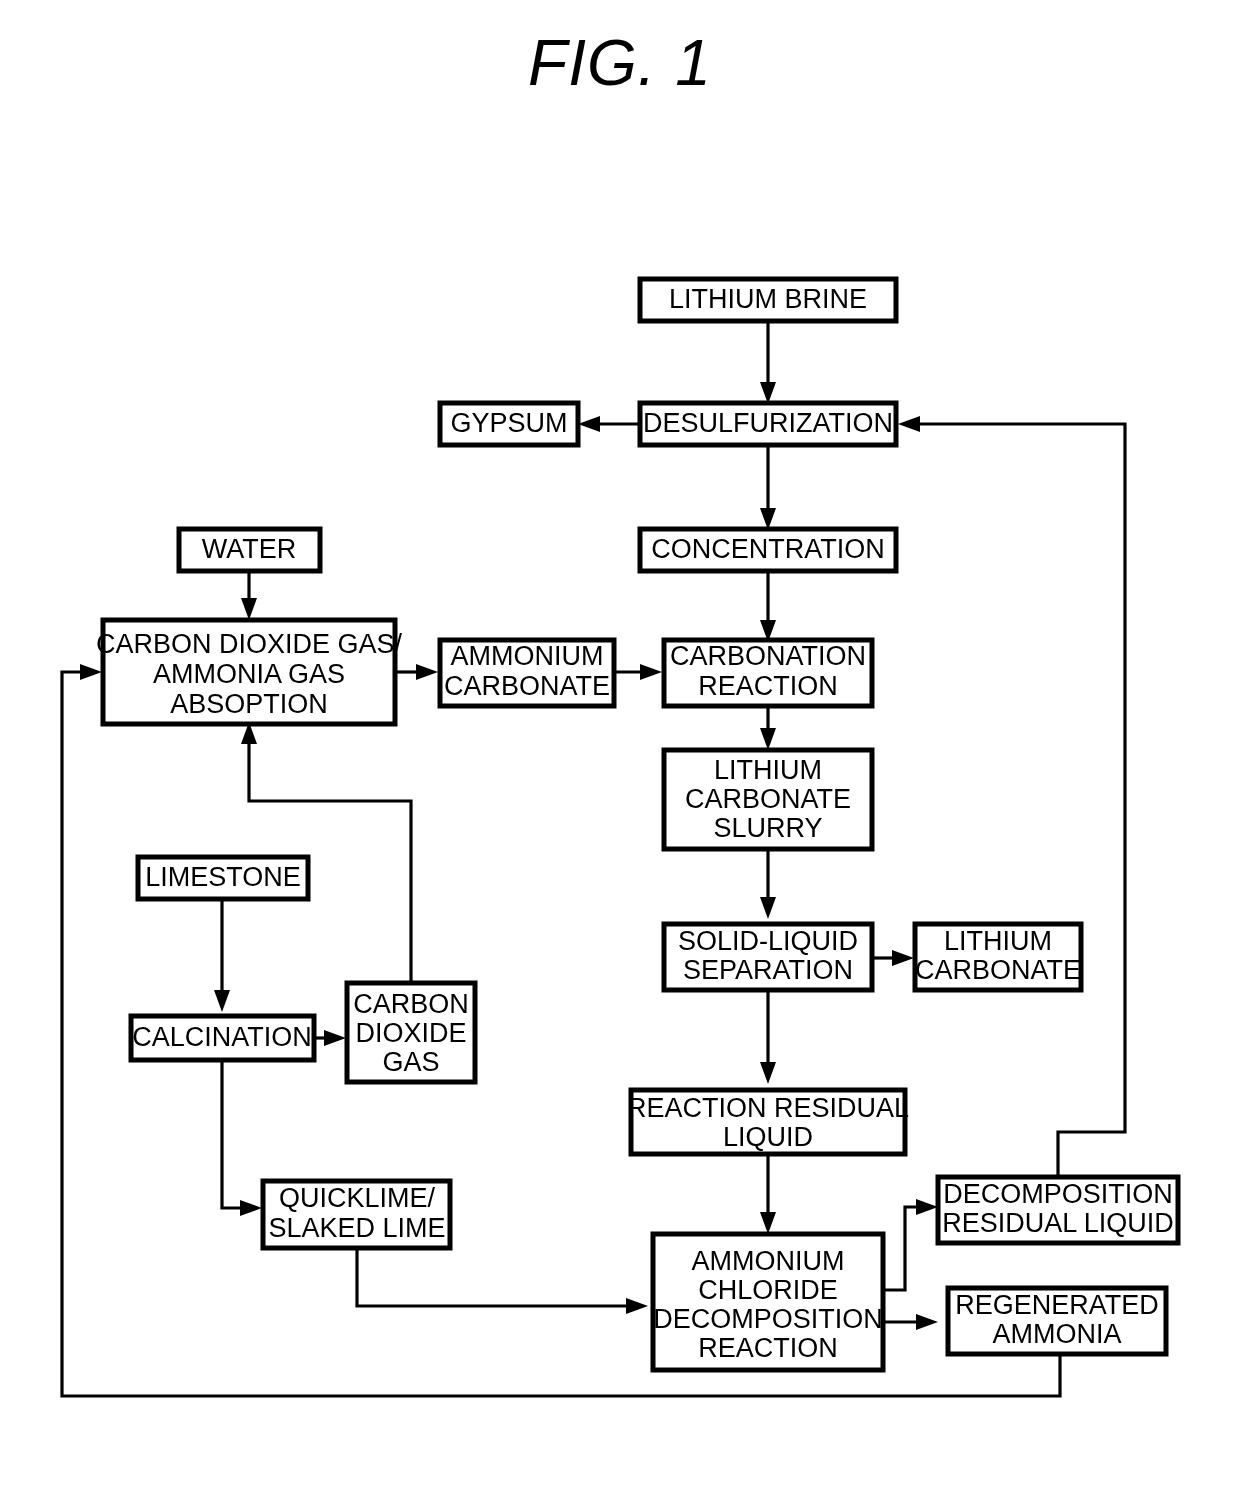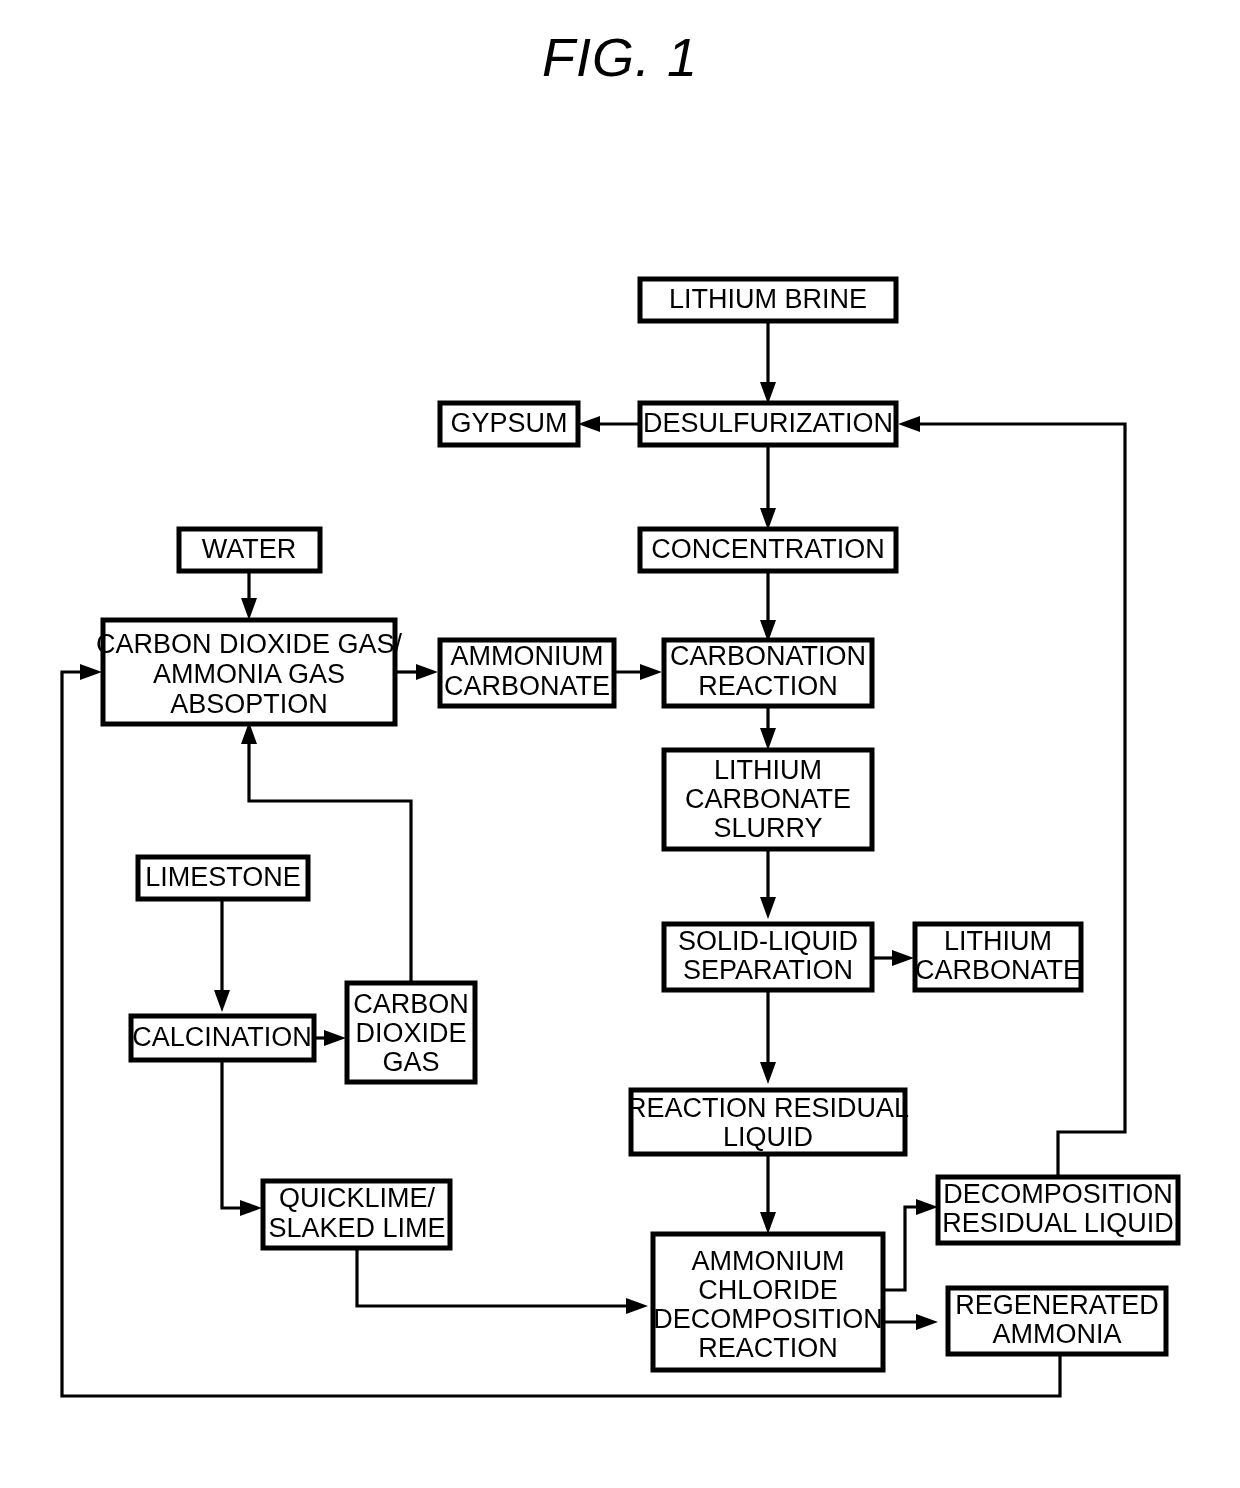--- a/index.html
+++ b/index.html
@@ -17,21 +17,21 @@
   }
   #figure-title {
     position: absolute;
     top: 26px;
     left: 0;
     width: 1240px;
     text-align: center;
     font-family: "Liberation Sans", sans-serif;
     font-style: italic;
     font-weight: normal;
-    font-size: 54px;
+    font-size: 64px;
     letter-spacing: 1px;
     color: #000000;
   }
   #flowchart {
     position: absolute;
     top: 0;
     left: 0;
     width: 1240px;
     height: 1488px;
     display: block;

